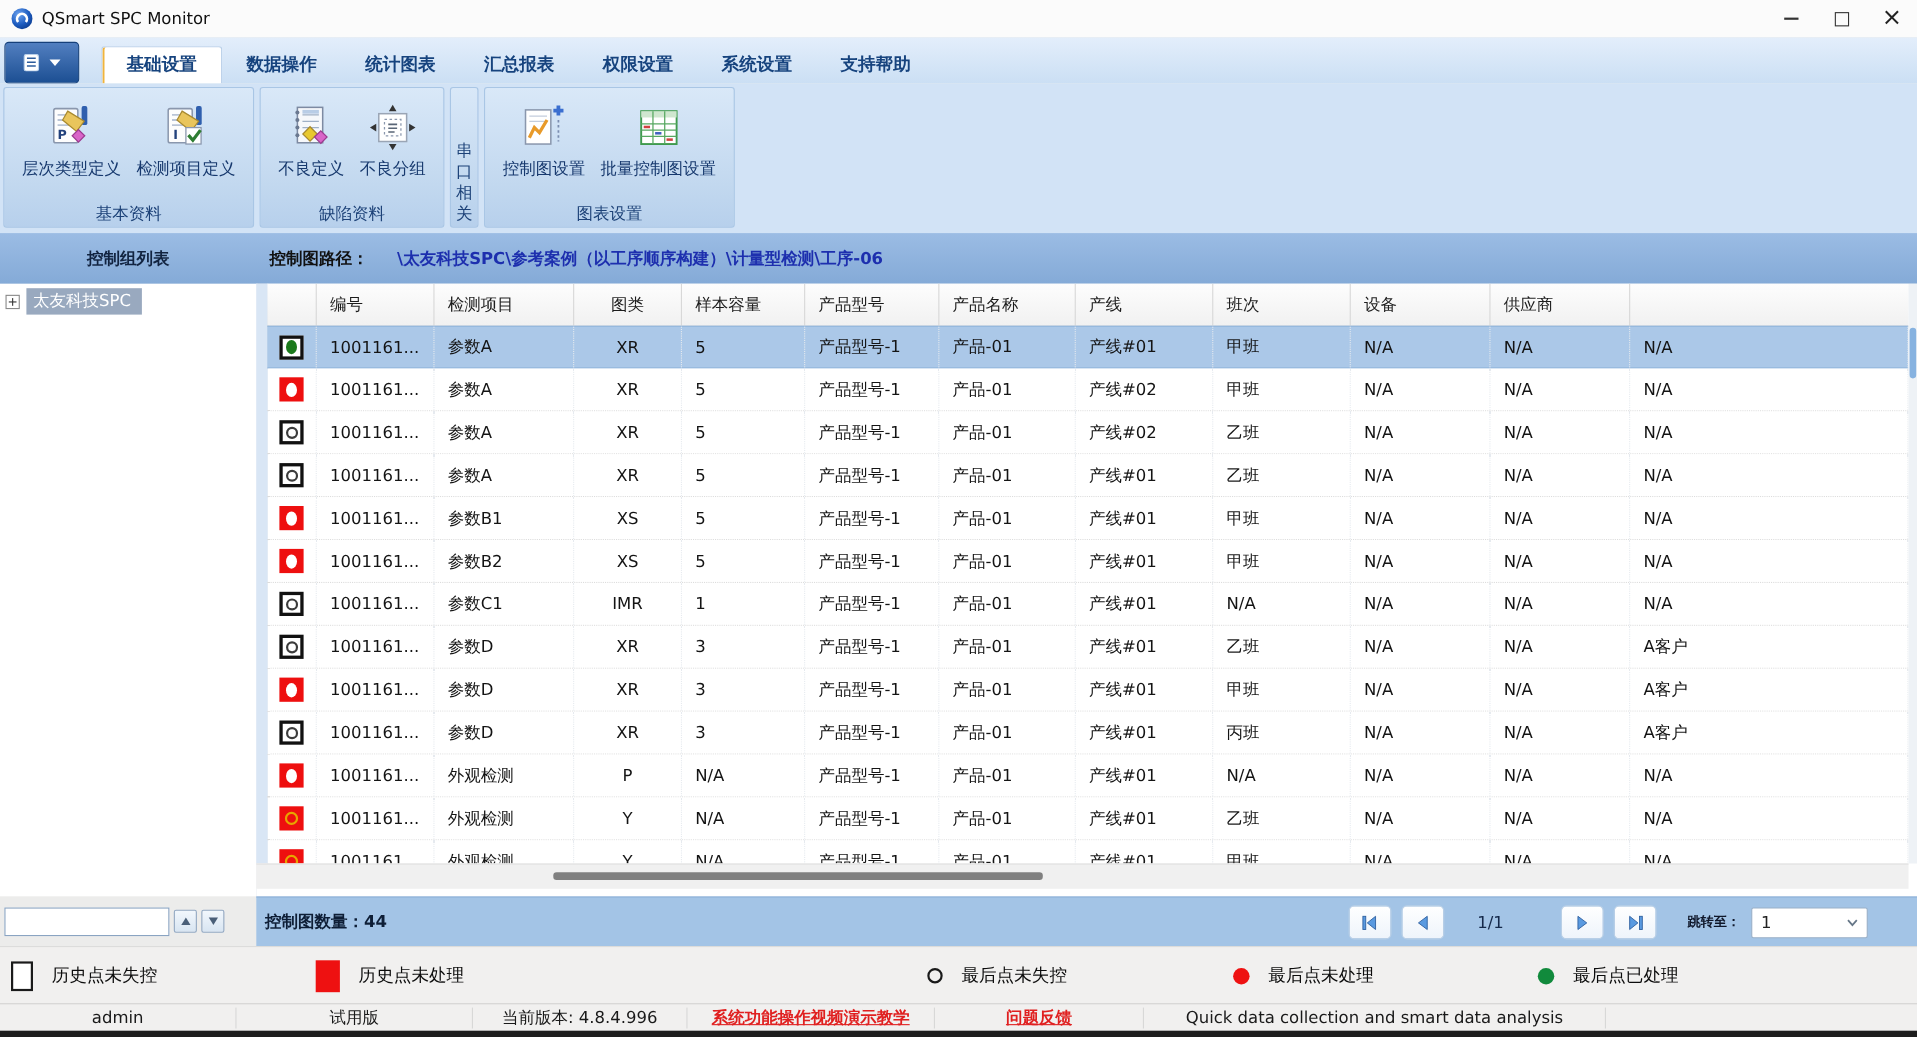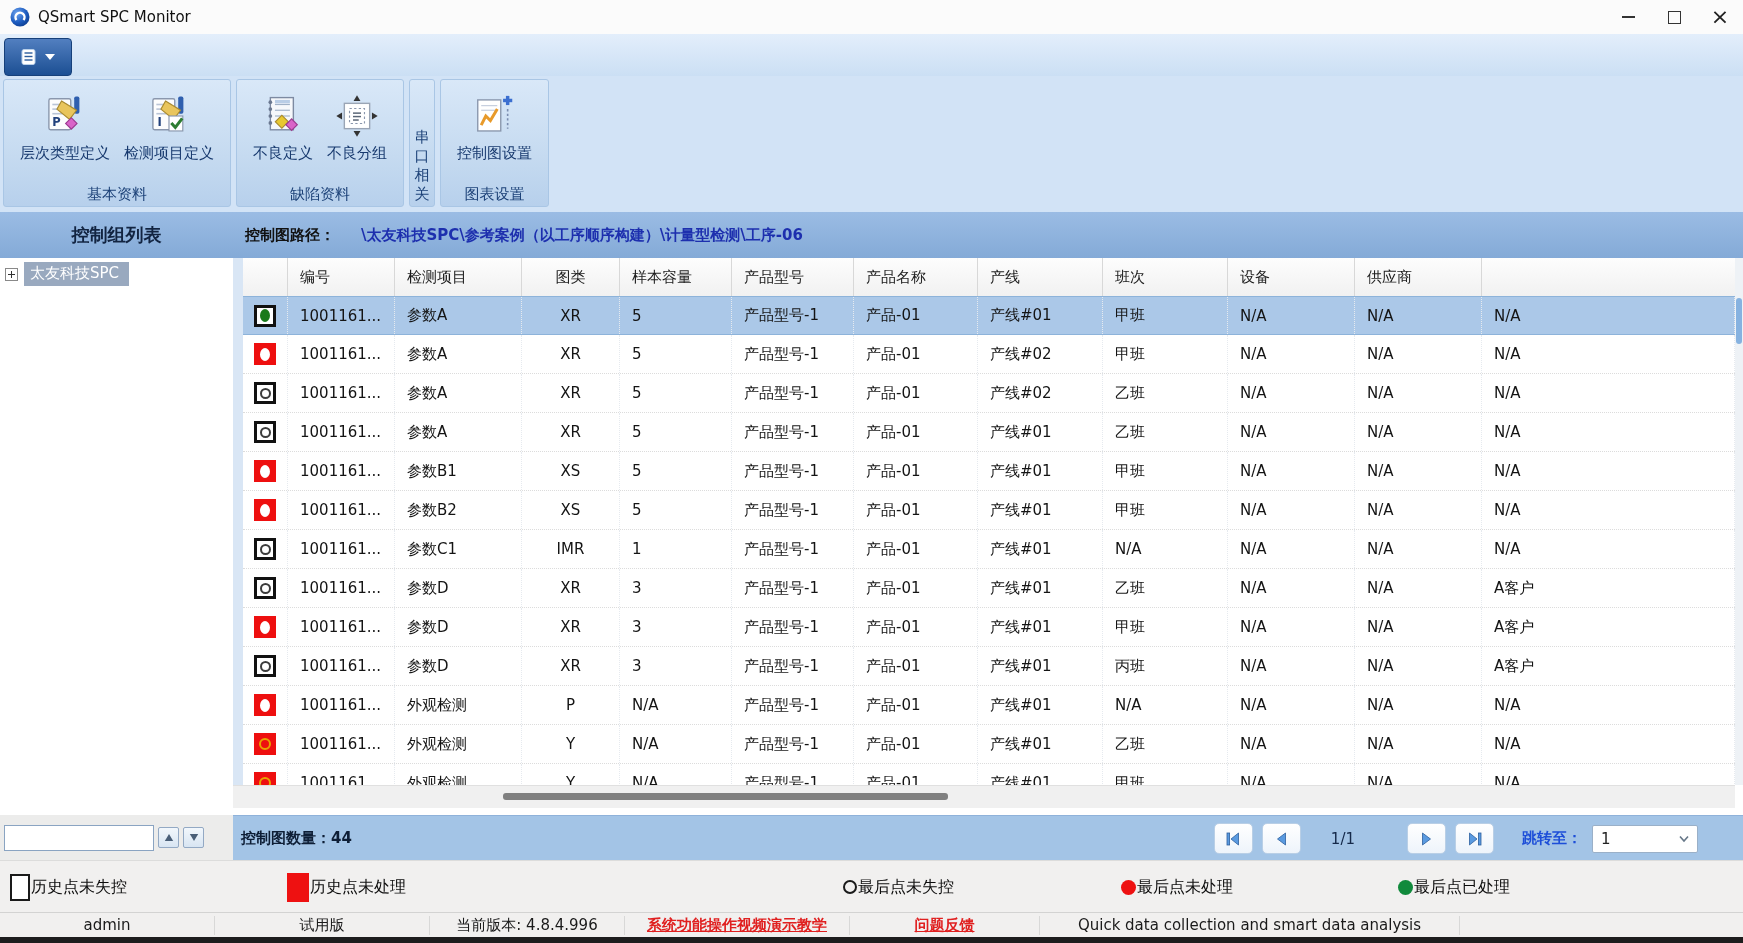--- a/index.html
+++ b/index.html
@@ -37,21 +37,21 @@
   .rgroup{position:relative;border:1px solid #a9c6e5;border-radius:3px;
     background:linear-gradient(#d9e8f8,#c2d8ef 70%,#b7d0ec);
     display:flex;align-items:flex-start;justify-content:center;gap:6px;padding:6px 12px 22px 12px;}
   .rgroup-label{position:absolute;left:0;right:0;bottom:2px;text-align:center;font-size:15px;color:#1d4278;}
   .rbtn{display:flex;flex-direction:column;align-items:center;justify-content:flex-start;padding:2px 4px;border-radius:3px;}
   .ric{height:56px;display:flex;align-items:center;}
   .rlbl{font-size:15px;color:#17396e;white-space:nowrap;}
   
   .pathbar{position:absolute;left:0;top:212px;width:100%;height:46px;
     background:linear-gradient(#9bbce4,#84aad7);display:flex;align-items:center;}
-  .grouplist{width:233px;text-align:center;font-size:18px;font-weight:bold;color:#122441;}
+  .grouplist{width:233px;text-align:center;font-size:15px;font-weight:bold;color:#122441;}
   .pathlabel{font-size:15px;font-weight:bold;color:#111;margin-left:12px;}
   .pathvalue{font-size:15px;font-weight:bold;color:#1d2fae;margin-left:26px;}
   
   .tree{position:absolute;left:0;top:258px;width:233px;height:557px;background:#fff;border-right:1px solid #c9d6e4;}
   .titem{display:flex;align-items:center;margin-top:4px;}
   .texp{width:11px;height:11px;margin:0 6px 0 5px;border:1px solid #898989;background:#fff;position:relative;flex:none;}
   .texp::before,.texp::after{content:"";position:absolute;background:#333;}
   .texp::before{left:2px;right:2px;top:50%;height:1px;margin-top:-0.5px;}
   .texp::after{top:2px;bottom:2px;left:50%;width:1px;margin-left:-0.5px;}
   .tlabel{background:#99a9bf;color:#fff;font-size:15px;padding:2px 10px 3px 6px;}
@@ -91,27 +91,27 @@
   .sbtn{width:19px;height:19px;margin-left:4px;border:1px solid #93a9c4;border-radius:2px;
     background:linear-gradient(#f2f7fc,#d8e5f2);display:flex;align-items:center;justify-content:center;}
   .pagebar{position:absolute;left:233px;top:815px;width:1510px;height:45px;background:#a3c4e6;
     border-top:1px solid #8fb2da;display:flex;align-items:center;}
   .countlbl{font-size:15px;font-weight:bold;color:#0e1e36;margin-left:8px;}
   .pagectrls{margin-left:auto;display:flex;align-items:center;margin-right:45px;text-align:right;}
   .pbtn{width:37px;height:29px;background:linear-gradient(#ffffff,#eef4fb);border:1px solid #b9cfe6;
     border-radius:5px;display:flex;align-items:center;justify-content:center;margin-left:9px;}
   .pageind{font-size:15px;color:#15294a;margin:0 22px 0 30px;}
   .pbtn.nx{margin-left:30px;}
-  .gotolbl{font-size:15px;font-weight:bold;color:#1d4ed8;margin:0 10px 0 28px;}
+  .gotolbl{font-size:12px;font-weight:bold;color:#0f172a;margin:0 10px 0 28px;}
   .gotosel{width:96px;height:26px;background:#fff;border:1px solid #9ab0c8;border-radius:2px;
     display:flex;align-items:center;font-size:15px;color:#222;padding-left:8px;}
   .gotosel .chev{margin-left:auto;margin-right:7px;display:flex;}
   
   .legend{position:absolute;left:0;top:860px;width:100%;height:52px;background:#f1f0ef;border-top:1px solid #dcdcdb;}
-  .litem{position:absolute;top:0;height:52px;display:flex;align-items:center;gap:1px;text-align:right;}
+  .litem{position:absolute;top:0;height:52px;display:flex;align-items:center;gap:17px;text-align:right;}
   .litem .llabel{font-size:16px;color:#0c0c0c;}
   .m{flex:none;}
   .m-square-white{width:20px;height:27px;background:#fff;border:2px solid #1a1a1a;box-sizing:border-box;}
   .m-square-red{width:22px;height:29px;background:#ee1111;}
   .m-square-green{width:22px;height:29px;background:#17822f;}
   .m-dot-outline{width:14px;height:14px;border-radius:50%;border:2px solid #1a1a1a;box-sizing:border-box;}
   .m-dot-red{width:15px;height:15px;border-radius:50%;background:#ee1111;}
   .m-dot-green{width:15px;height:15px;border-radius:50%;background:#118a3c;}
   
   .statusbar{position:absolute;left:0;top:912px;width:100%;height:25px;background:#f1f0ef;
@@ -155,20 +155,29 @@
     <svg width="18" height="16" viewBox="0 0 18 16">
       <rect x="1" y="0.5" width="13" height="15" rx="2" fill="#fff" stroke="#b9d0ea"></rect>
       <g stroke="#2c5c9c" stroke-width="1.4">
           <line x1="3.5" y1="4" x2="11.5" y2="4"></line>
           <line x1="3.5" y1="7.5" x2="11.5" y2="7.5"></line>
           <line x1="3.5" y1="11" x2="11.5" y2="11"></line>
         </g>
     </svg>
     <span class="caret"></span>
   </div>
+  <div class="tabs">
+      <div class="tab active">基础设置</div>
+      <div class="tab">数据操作</div>
+      <div class="tab">统计图表</div>
+      <div class="tab">汇总报表</div>
+      <div class="tab">权限设置</div>
+      <div class="tab">系统设置</div>
+      <div class="tab">支持帮助</div>
+    </div>
 </div>
 
 <div class="ribbon">
   <div class="rgroups">
       <div class="rgroup">
         <div class="rbtn">
           <span class="ric">
             <svg width="46" height="48" viewBox="0 0 40 40">
               <rect x="6" y="5" width="19" height="27" rx="1.5" fill="#fdfdfd" stroke="#8a97ad" stroke-width="1.2"></rect>
               <g stroke="#b9c4d6" stroke-width="1.4">
@@ -263,20 +272,39 @@
               </g>
               <polyline points="8,28 12,20 16,24 22,14" stroke="#e89a2a" stroke-width="2.6" fill="none"></polyline>
               <line x1="31" y1="14" x2="31" y2="31" stroke="#7b8db0" stroke-dasharray="2 2" stroke-width="1.4"></line>
               <g stroke="#3b6fd0" stroke-width="3">
                 <line x1="31" y1="2.5" x2="31" y2="10.5"></line>
                 <line x1="27" y1="6.5" x2="35" y2="6.5"></line>
               </g>
             </svg>
           </span>
           <span class="rlbl">控制图设置</span>
+        </div>
+        <div class="rbtn">
+          <span class="ric">
+            <svg width="46" height="48" viewBox="0 0 40 40">
+              <rect x="6" y="7" width="28" height="26" fill="#fff" stroke="#3f9a4d" stroke-width="1.5"></rect>
+              <rect x="6" y="7" width="28" height="5" fill="#cfe6cf"></rect>
+              <g stroke="#57a861" stroke-width="1">
+                <line x1="6" y1="17" x2="34" y2="17"></line>
+                <line x1="6" y1="22" x2="34" y2="22"></line>
+                <line x1="6" y1="27" x2="34" y2="27"></line>
+                <line x1="15.3" y1="7" x2="15.3" y2="33"></line>
+                <line x1="24.6" y1="7" x2="24.6" y2="33"></line>
+              </g>
+              <rect x="8" y="18.5" width="5" height="2" fill="#d04040"></rect>
+              <rect x="17" y="23.5" width="5" height="2" fill="#4060c0"></rect>
+              <rect x="26" y="28.5" width="5" height="2" fill="#d04040"></rect>
+            </svg>
+          </span>
+          <span class="rlbl">批量控制图设置</span>
         </div>
         <div class="rgroup-label">图表设置</div>
       </div>
     </div>
 </div>
 
 <div class="pathbar">
   <span class="grouplist">控制组列表</span>
   <span class="pathlabel">控制图路径：</span>
   <span class="pathvalue">\太友科技SPC\参考案例（以工序顺序构建）\计量型检测\工序-06</span>

